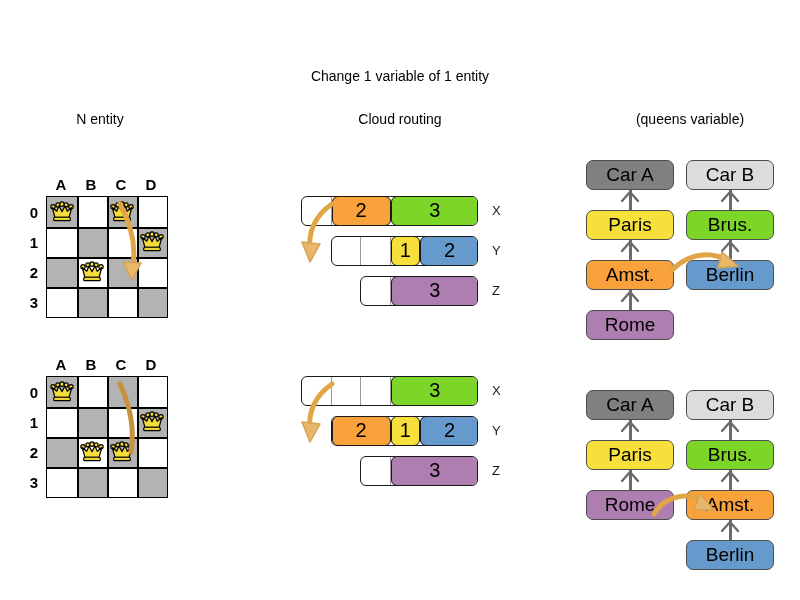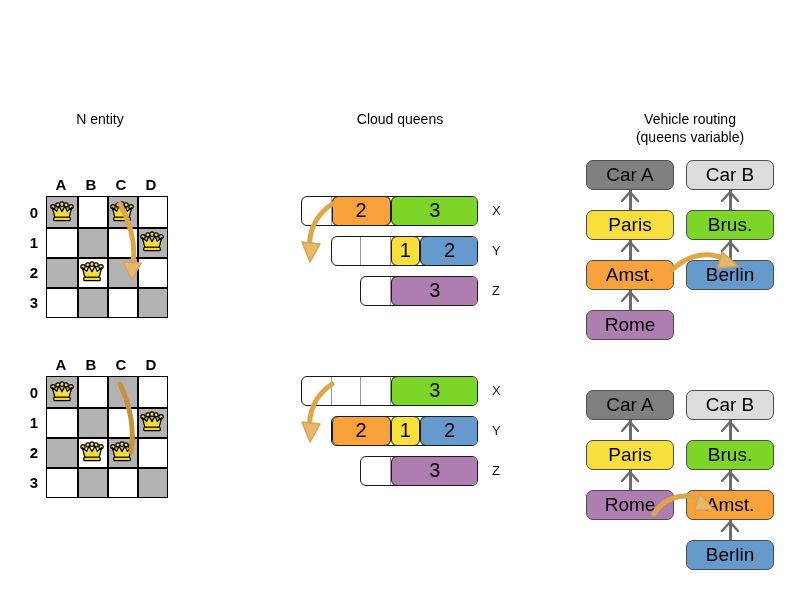--- a/index.html
+++ b/index.html
@@ -75,25 +75,25 @@
 
   
   .move-arrow{position:absolute;overflow:visible;}
   .move-arrow svg{display:block;overflow:visible;}
 </style>
 </head>
 <body>
 
 <div class="canvas">
 
+  <div class="sub-title">Change 1 variable of 1 entity</div>
 
   <div class="col-header" style="left:0px;top:110px;width:200px;">N entity</div>
-  <div class="col-header" style="left:300px;top:110px;width:200px;">Cloud queens</div>
+  <div class="col-header" style="left:300px;top:110px;width:200px;">Cloud routing</div>
   <div class="col-header" style="left:590px;top:110px;width:200px;">
-    <div>Vehicle routing</div>
     <div>(queens variable)</div>
   </div>
 
   <div class="board" id="board-before" style="left:24px;top:174px;">
       <div class="file-label" style="left:22px;">A</div>
       <div class="file-label" style="left:52px;">B</div>
       <div class="file-label" style="left:82px;">C</div>
       <div class="file-label" style="left:112px;">D</div>
       <div class="rank-label" style="top:23.5px;">0</div>
       <div class="rank-label" style="top:53.5px;">1</div>

